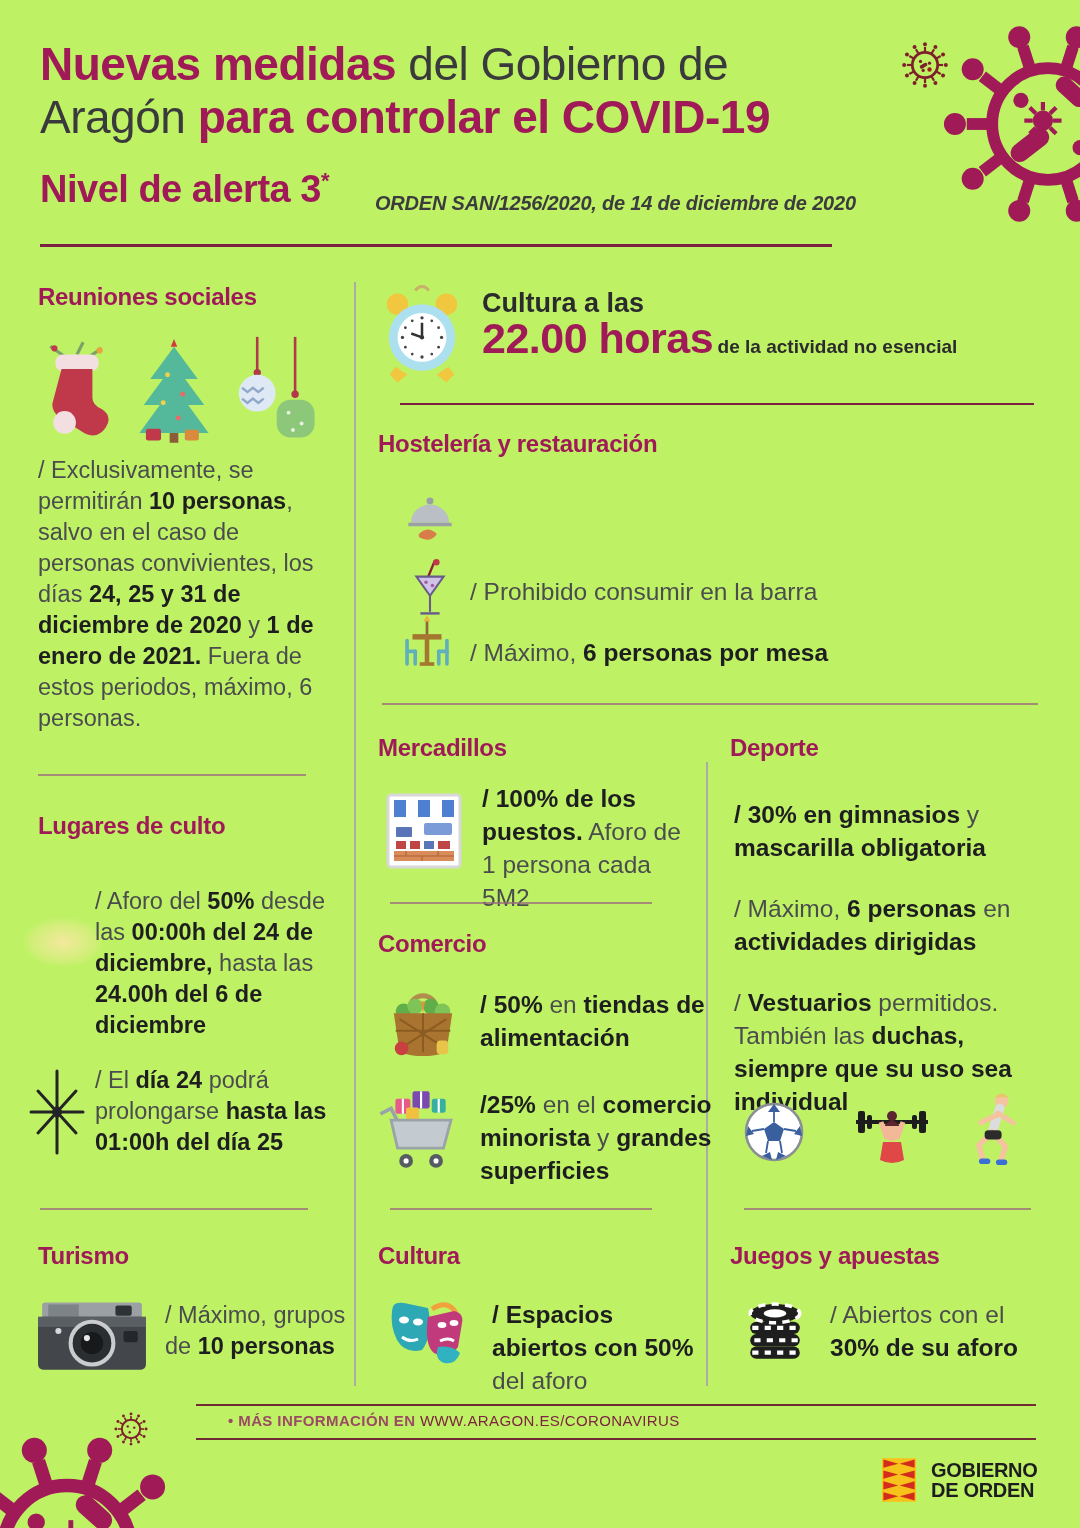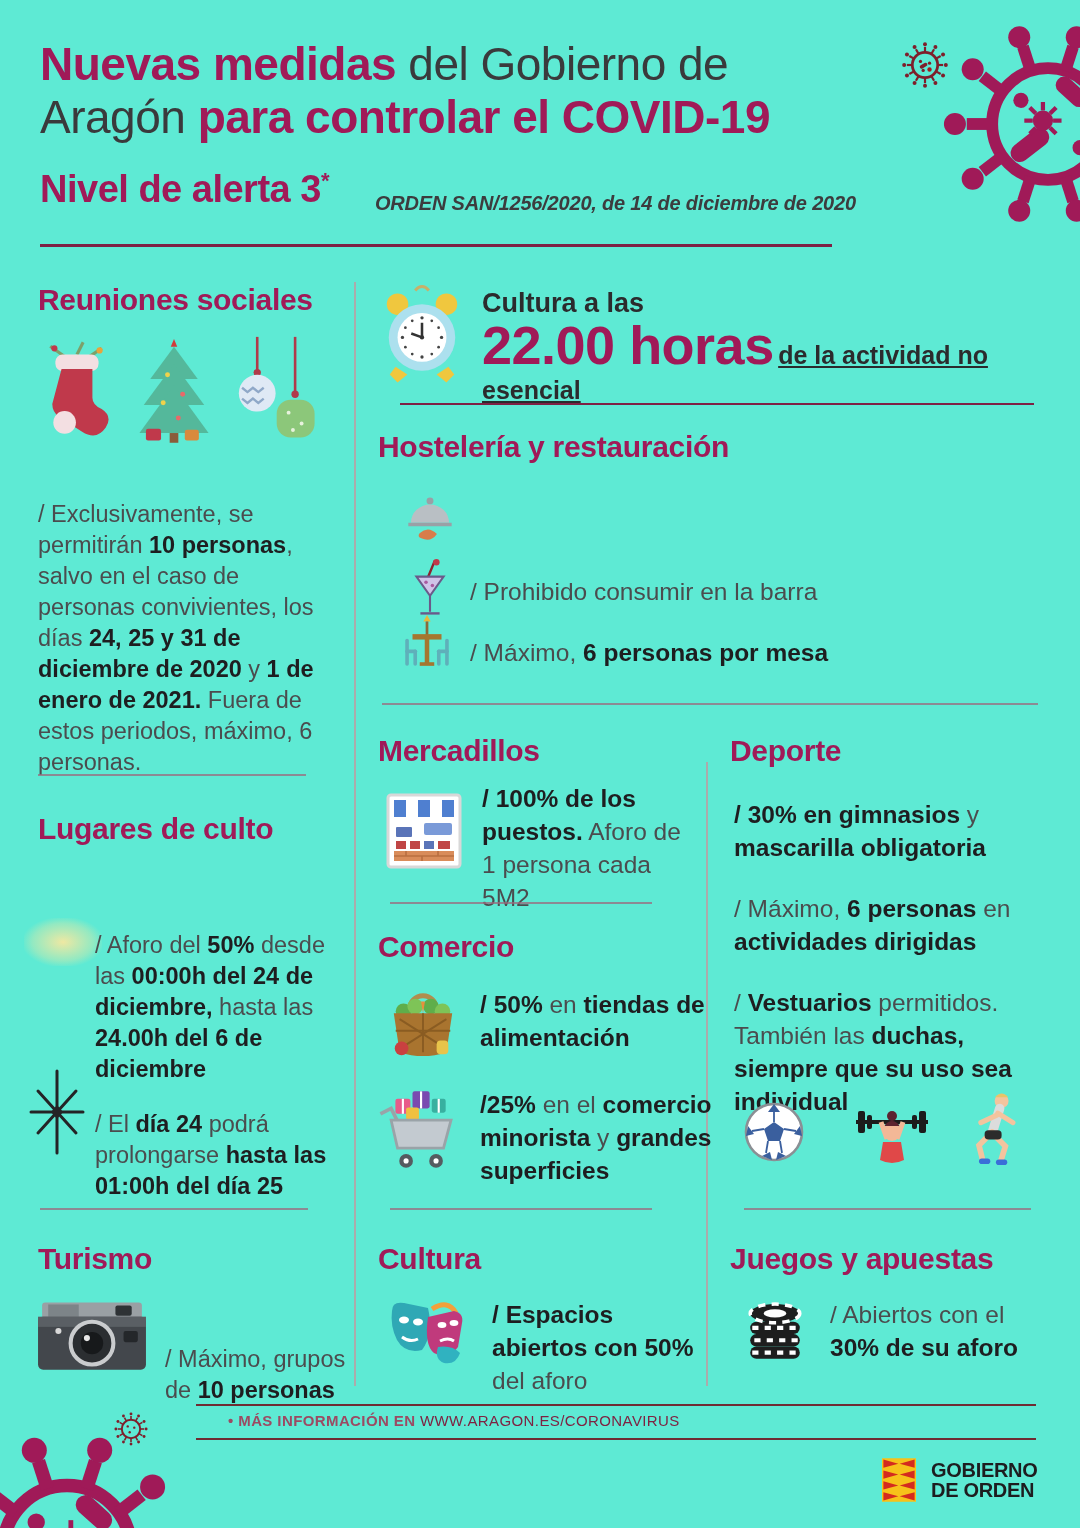--- a/index.html
+++ b/index.html
@@ -6,42 +6,42 @@
     --accent:#A01A58;
     --dark:#3A3A3C;
     --body:#4B4C4E;
     --bold:#1E1E20;
     --line:#7D2144;
     --thin:#9C6A7E;
     --gray-line:#ABABAB;
   }
   html,body{margin:0;padding:0;background:#fff;}
   .canvas{
-    position:relative;width:1080px;height:1528px;background:#5eead4;
+    position:relative;width:1080px;height:1528px;background:#bef264;
     overflow:hidden;font-family:"Liberation Sans",sans-serif;
   }
   .abs{position:absolute;}
   
   .title{font-size:46px;line-height:1.16;letter-spacing:-0.5px;color:var(--dark);font-weight:500;}
   .title .acc{color:var(--accent);font-weight:800;}
   .alert{font-size:38px;color:var(--accent);font-weight:700;letter-spacing:-0.5px;}
   .alert sup{font-size:22px;}
   .order{font-size:20px;font-style:italic;font-weight:600;color:#3c3c3e;letter-spacing:-0.2px;}
   .rule{background:var(--line);height:3px;}
   .thin-rule{height:2px;background:var(--thin);opacity:.75;}
   .gray-vline{width:2px;background:var(--gray-line);}
   
-  .sec-title{font-size:30px;font-weight:800;color:var(--accent);letter-spacing:-0.3px;}
-  .body-txt{font-size:23.5px;line-height:31px;color:var(--body);margin-top:44px;}
+  .sec-title{font-size:24px;font-weight:800;color:var(--accent);letter-spacing:-0.3px;}
+  .body-txt{font-size:23.5px;line-height:31px;color:var(--body);}
   .body-txt b{color:var(--bold);font-weight:700;}
   .mid-txt{font-size:24.5px;line-height:33px;color:var(--body);}
   .mid-txt b{color:var(--bold);font-weight:700;}
   .closure-l1{font-size:27px;font-weight:700;color:#2b2b2d;}
-  .closure-time{font-size:54px;font-weight:800;color:var(--accent);letter-spacing:-0.5px;}
-  .closure-suffix{font-size:25px;font-weight:700;color:#2b2b2d;text-decoration:underline;}
+  .closure-time{font-size:43px;font-weight:800;color:var(--accent);letter-spacing:-0.5px;}
+  .closure-suffix{font-size:19px;font-weight:700;color:#2b2b2d;}
   .candle-glow{background:radial-gradient(ellipse at center,rgba(246,232,160,.95) 0%,rgba(246,232,160,.35) 55%,rgba(246,232,160,0) 75%);}
   
   .foot-line{height:2px;background:#6F2C33;}
   .foot-info{font-size:15px;letter-spacing:.4px;color:#9C4A63;font-weight:600;}
   .foot-info .lnk{color:#7E2342;font-weight:400;}
   .logo-txt{font-size:20px;font-weight:800;color:#1d1d1f;line-height:1.0;letter-spacing:-0.3px;}
 </style>
 </head>
 <body>
 

